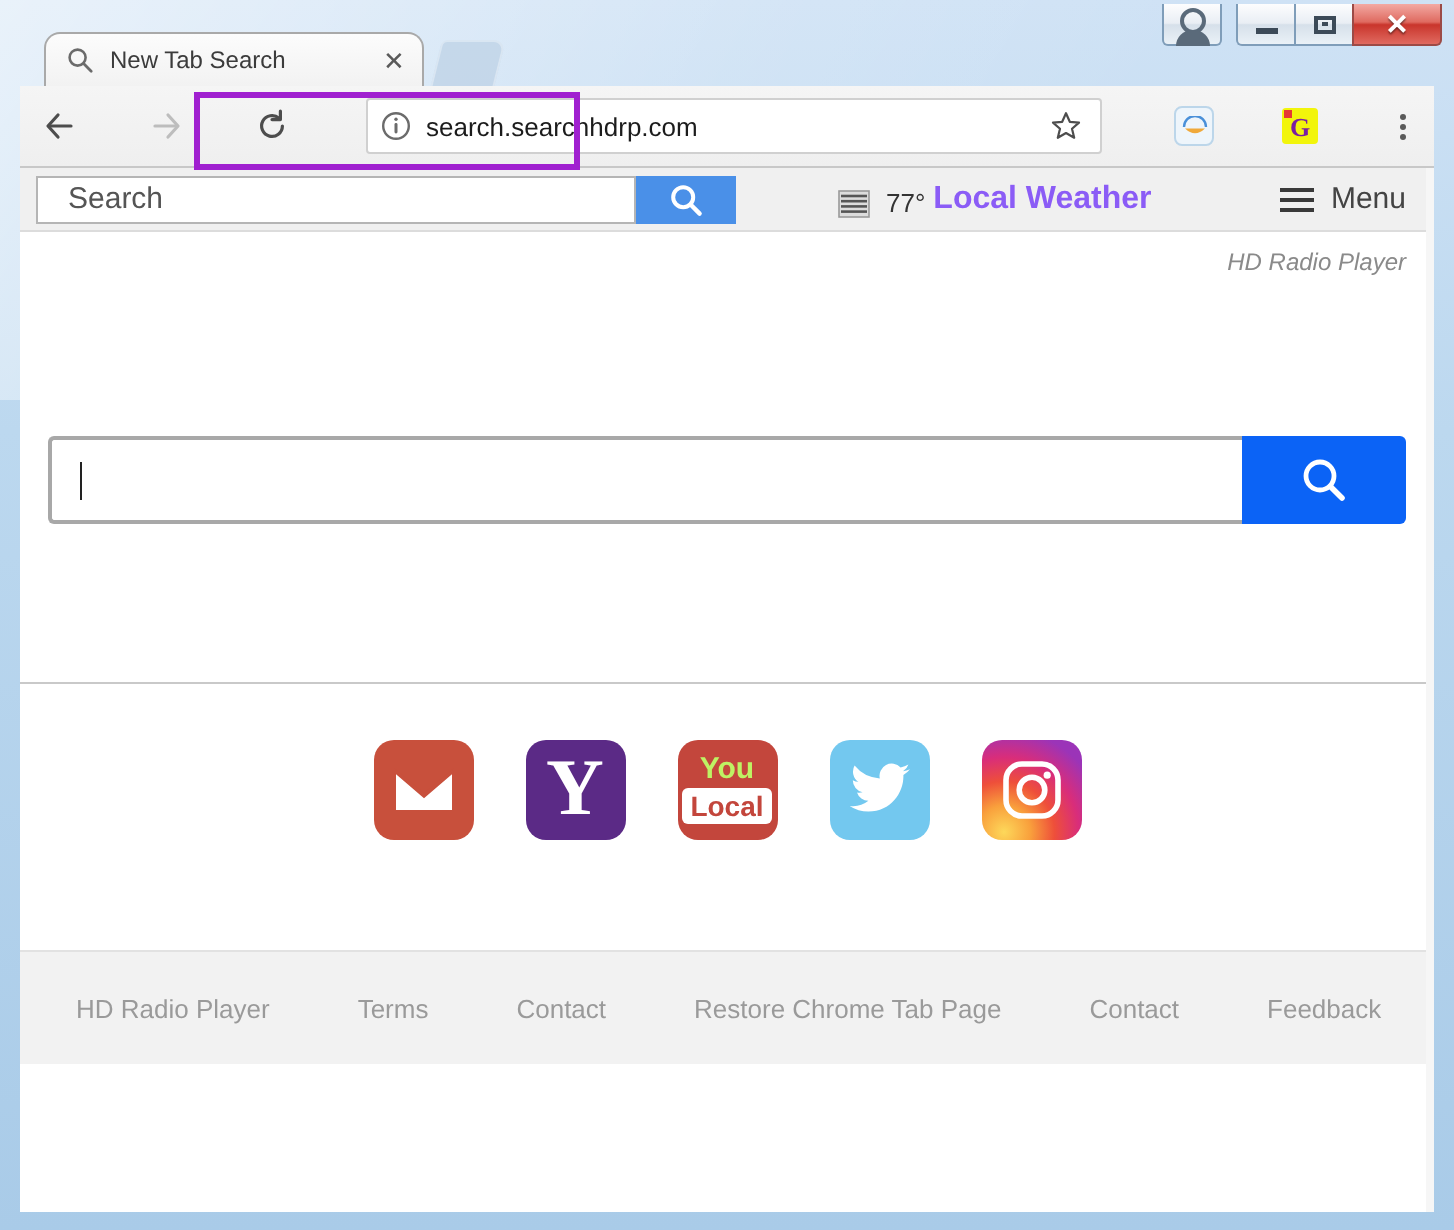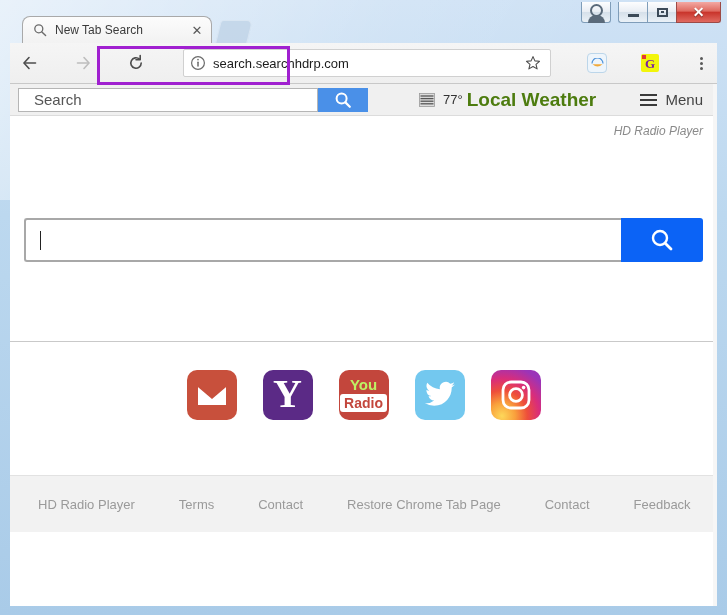--- a/index.html
+++ b/index.html
@@ -344,39 +344,39 @@
     width: 50px;
     height: 24px;
     background: #4a90e8;
     display: flex;
     align-items: center;
     justify-content: center;
     flex: 0 0 50px;
   }
   .hdr-weather {
     display: flex;
-    align-items: center;
+    align-items: flex-end;
     margin-left: 44px;
     flex: 0 0 auto;
     padding-left: 7px;
   }
   .weather-icon {
     width: 16px; height: 14px;
     margin-right: 8px;
     display: block;
   }
   .weather-temp {
     font-size: 13px;
     color: #333;
     margin-right: 4px;
     font-family: "Liberation Sans", sans-serif;
   }
   .weather-label {
-    font-size: 19px;
-    color: #4d7c0f;
+    font-size: 16px;
+    color: #8b5cf6;
     font-weight: bold;
     font-family: "Liberation Sans", sans-serif;
   }
   .hdr-menu {
     display: flex;
     align-items: center;
     margin-left: auto;
     margin-right: 6px;
   }
   .hamburger {
@@ -714,21 +714,21 @@
         </svg>
       </div>
 
       <div class="social-icon si-yahoo">
         <span class="yahoo-y">Y</span>
       </div>
 
       <div class="social-icon si-youtube">
         <span class="yt-box">
           <span class="yt-you">You</span>
-          <span class="yt-tube">Radio</span>
+          <span class="yt-tube">Local</span>
         </span>
       </div>
 
       <div class="social-icon si-twitter">
         <svg width="32" height="28" viewBox="0 0 32 28">
           <path d="M31 3.6a12 12 0 0 1-3.5 1 6.1 6.1 0 0 0 2.7-3.4 12.2 12.2 0 0 1-3.9 1.5A6.1 6.1 0 0 0 15.9 8.2 17.3 17.3 0 0 1 3.3 1.8a6.1 6.1 0 0 0 1.9 8.1 6 6 0 0 1-2.8-.8 6.1 6.1 0 0 0 4.9 6 6.2 6.2 0 0 1-2.8.1 6.1 6.1 0 0 0 5.7 4.2A12.3 12.3 0 0 1 0.8 22a17.3 17.3 0 0 0 9.4 2.8c11.3 0 17.5-9.4 17.5-17.5v-0.8A12.5 12.5 0 0 0 31 3.6z" fill="#ffffff"></path>
         </svg>
       </div>
 
       <div class="social-icon si-instagram">

